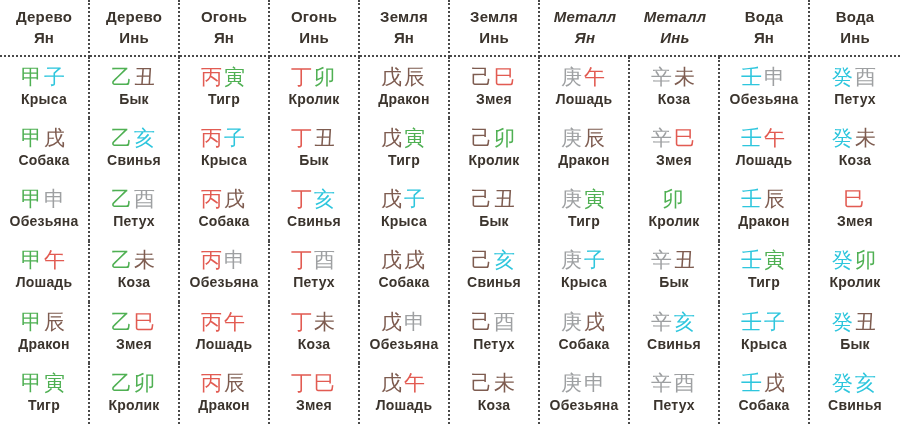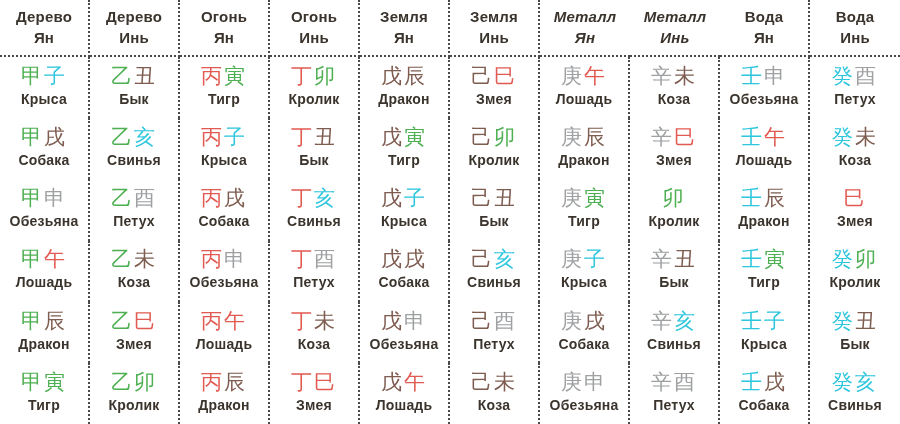--- a/index.html
+++ b/index.html
@@ -32,21 +32,21 @@
     border-right: 2px dotted #4a4a4a;
     display: flex; flex-direction: column;
     align-items: center; justify-content: center;
     gap: 3px;
     padding-bottom: 2px;
   }
   .cell.last { border-right: none; align-items: center; }
   .hanzi {
     font-size: 21px; line-height: 1.1;
     letter-spacing: 2px;
-    font-family: Liberation Mono, monospace;
+    font-family: Liberation Serif, serif;
     white-space: nowrap;
   }
   .animal {
     font-size: 14px; font-weight: bold; line-height: 1.1;
     letter-spacing: 0.2px;
   }
 </style>
 </head>
 <body>
 

